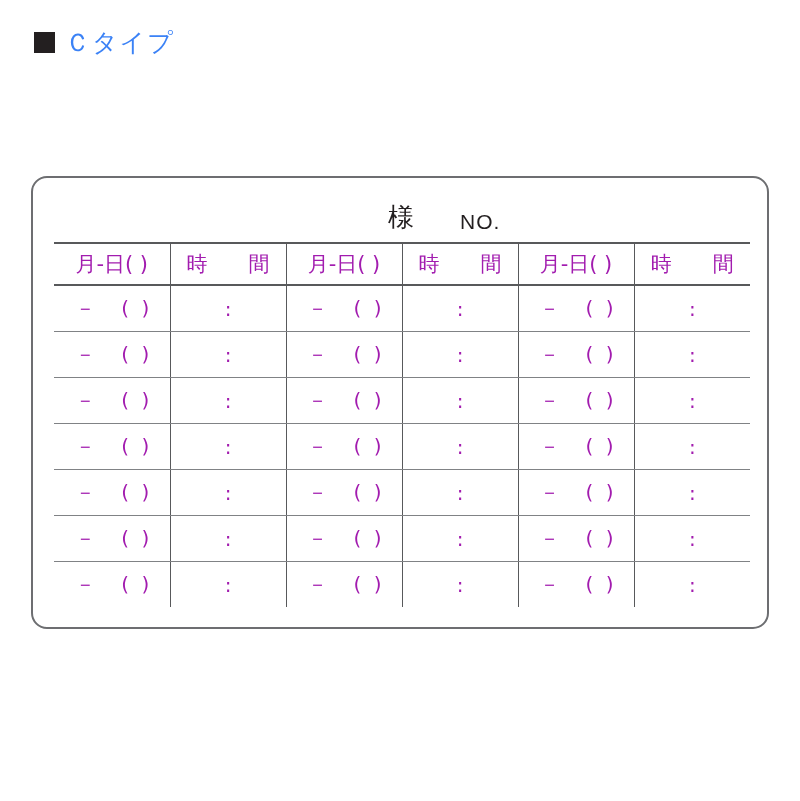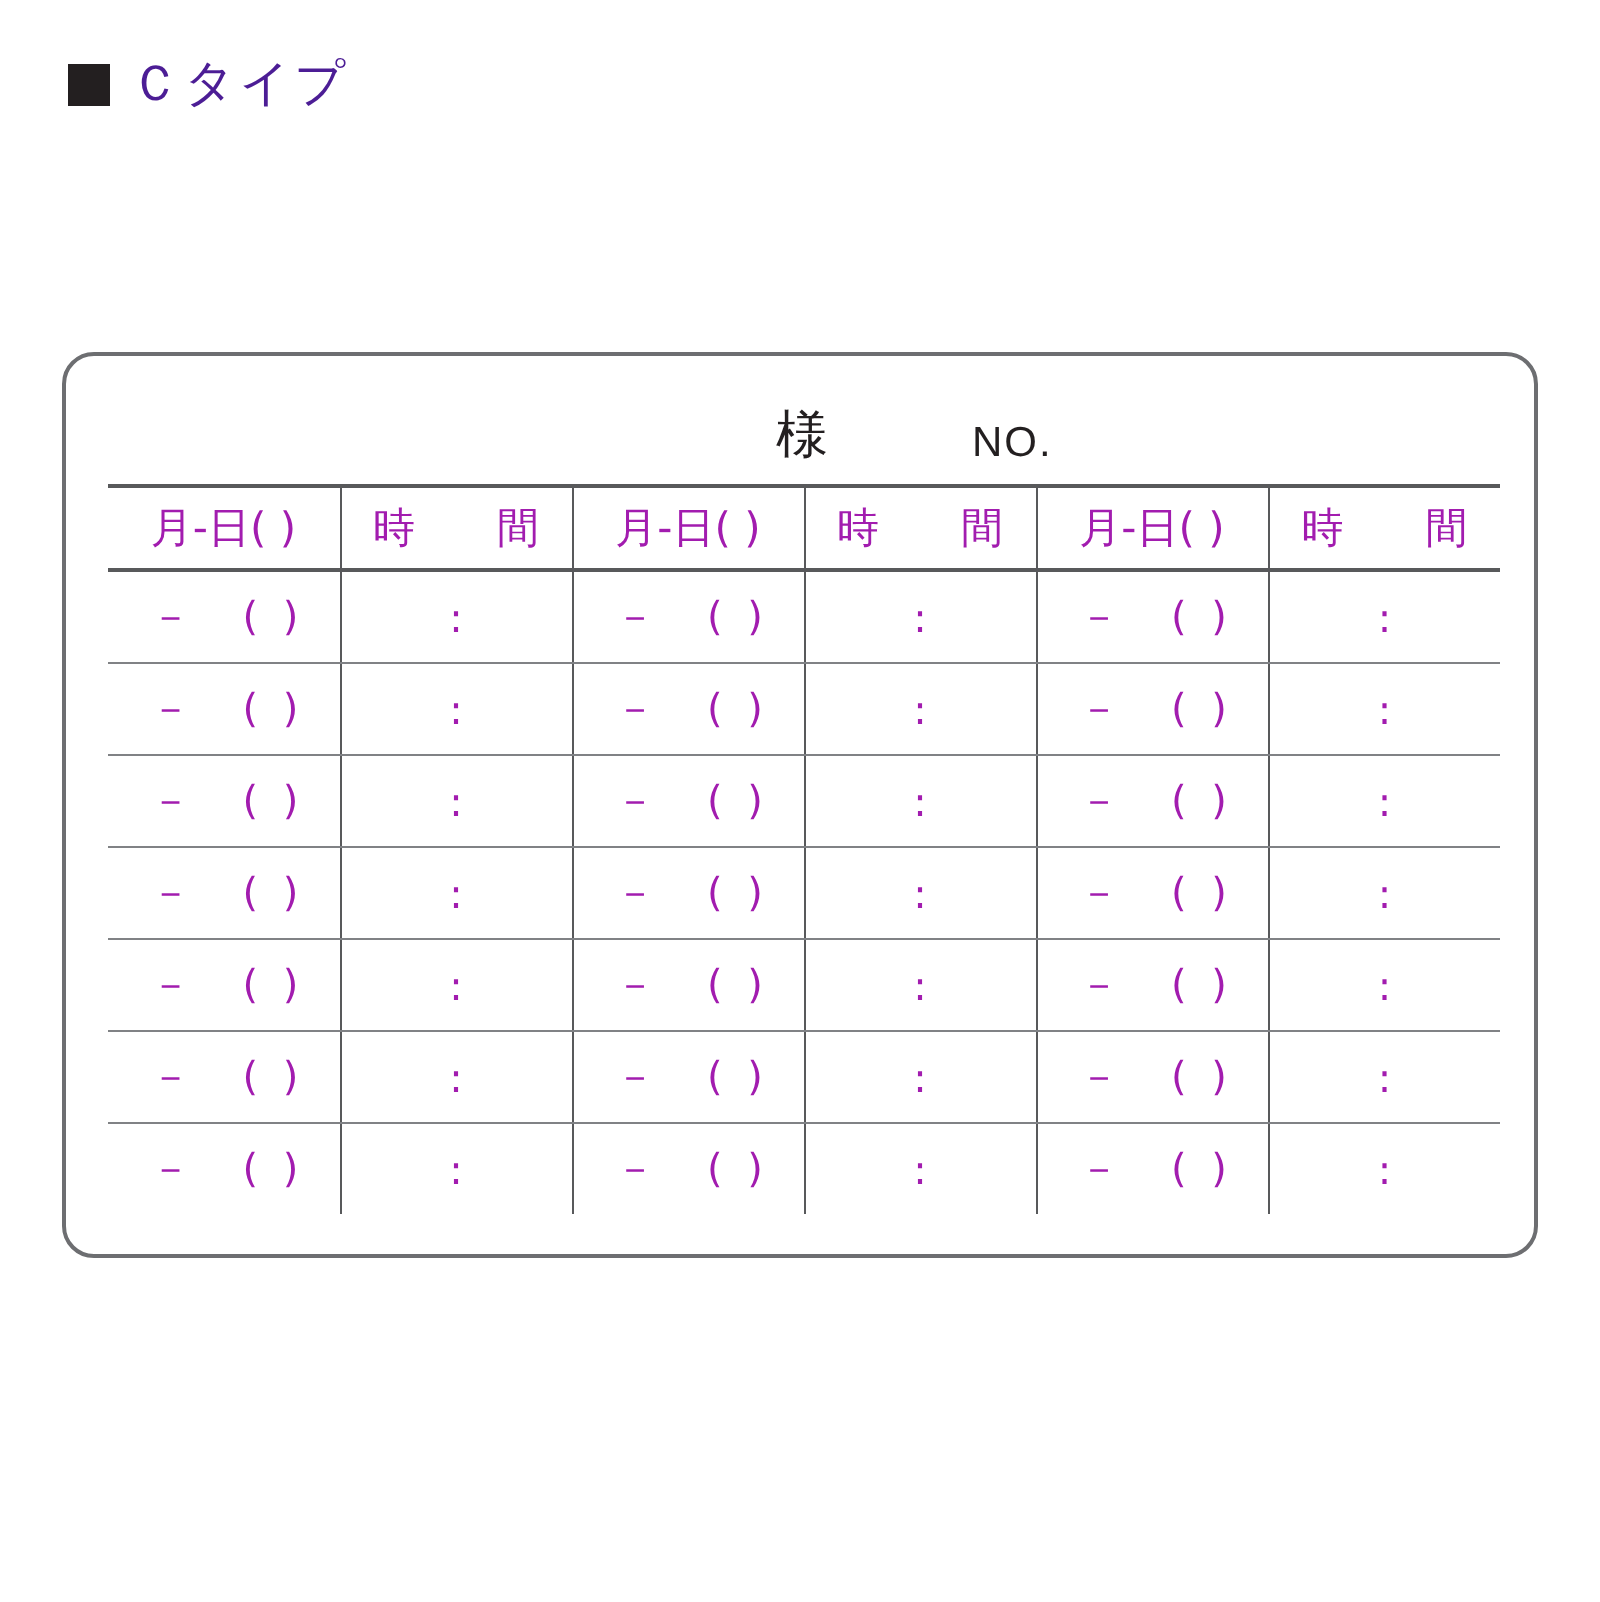--- a/index.html
+++ b/index.html
@@ -28,21 +28,21 @@
   .heading-marker {
     width: 21px;
     height: 21px;
     background: #231f20;
     display: block;
   }
   .heading-text {
     font-size: 25px;
     letter-spacing: 2px;
     line-height: 1;
-    color: #4c1d95;
+    color: #3b82f6;
   }
 
   
   .card {
     position: absolute;
     left: 31px;
     top: 176px;
     width: 738px;
     height: 453px;
     border: 2px solid #6d6e71;
@@ -66,21 +66,21 @@
   .sama {
     position: absolute;
     left: 334px;
     top: 6px;
     font-size: 26px;
     font-family: "DejaVu Sans", sans-serif;
     color: #231f20;
   }
   .no-label {
     position: absolute;
-    left: 432px;
+    left: 406px;
     top: 16px;
     font-size: 21px;
     letter-spacing: 1px;
     color: #231f20;
   }
 
   
   table.grid {
     border-collapse: collapse;
     width: 696px;

